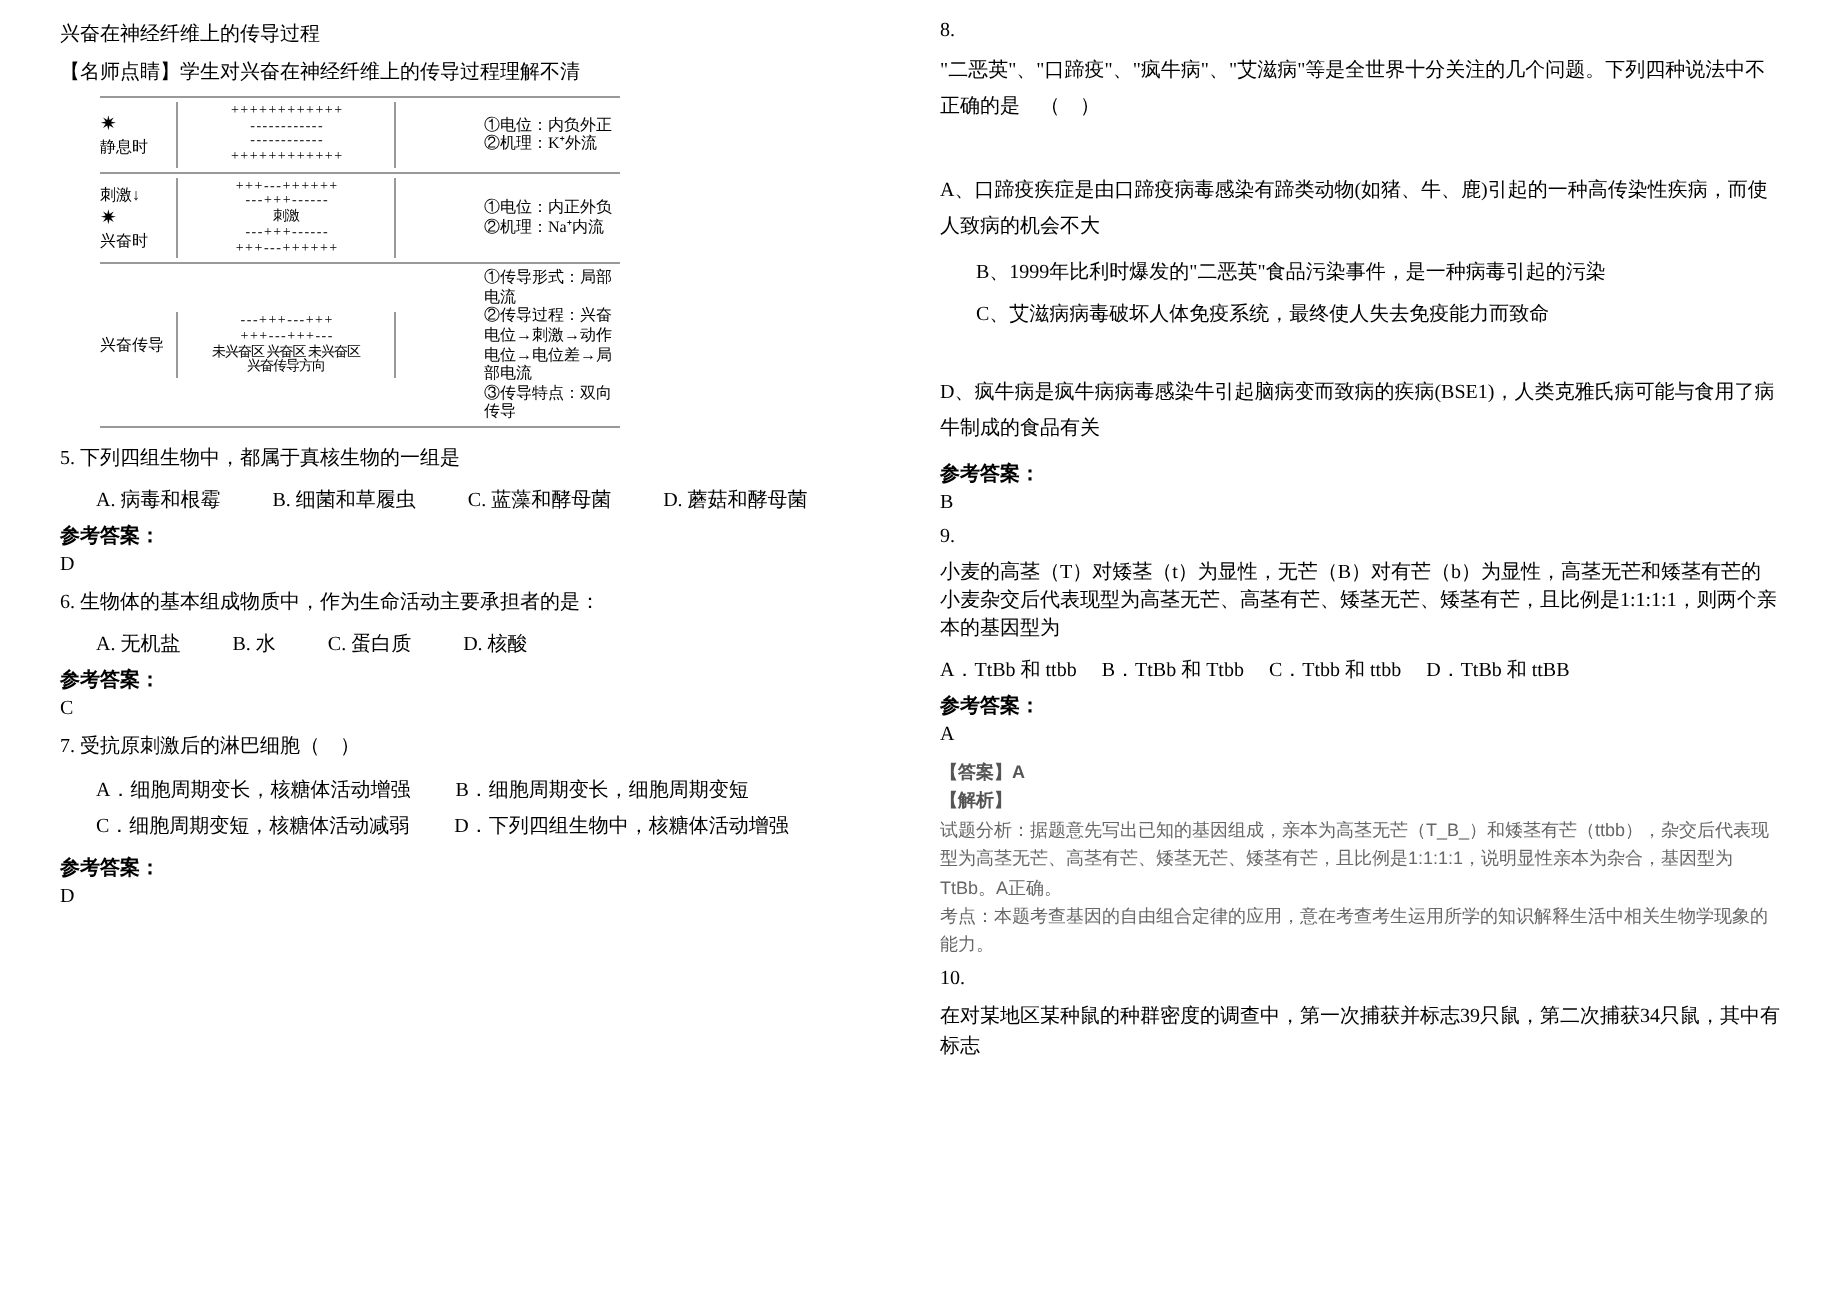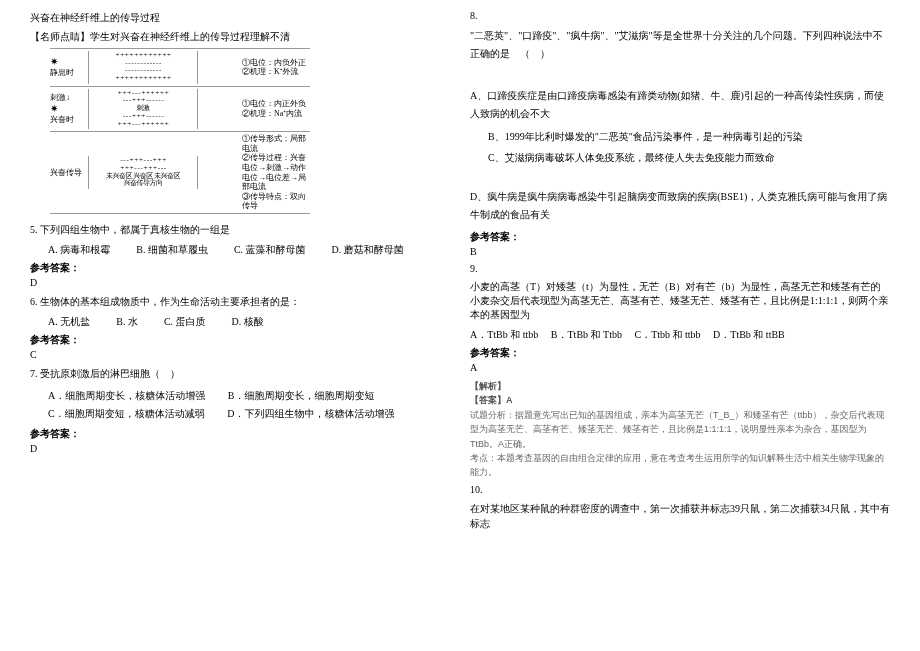--- a/index.html
+++ b/index.html
@@ -205,21 +205,21 @@
   <div>
     <span>A．TtBb 和 ttbb</span>　
     <span>B．TtBb 和 Ttbb</span>　
     <span>C．Ttbb 和 ttbb</span>　
     <span>D．TtBb 和 ttBB</span>
   </div>
   <div class="answer-label">参考答案：</div>
   <div class="answer-val">A</div>
 
   <div class="analysis">
+    <div class="analysis-bold">【答案】A</div>
     <div class="analysis-bold">【解析】</div>
-    <div class="analysis-bold">【答案】A</div>
     <div>试题分析：据题意先写出已知的基因组成，亲本为高茎无芒（T_B_）和矮茎有芒（ttbb），杂交后代表现型为高茎无芒、高茎有芒、矮茎无芒、矮茎有芒，且比例是1:1:1:1，说明显性亲本为杂合，基因型为 TtBb。A正确。</div>
     <div>考点：本题考查基因的自由组合定律的应用，意在考查考生运用所学的知识解释生活中相关生物学现象的能力。</div>
   </div>
 
   <div style="margin-top:4px;">10.</div>
   <div class="question">在对某地区某种鼠的种群密度的调查中，第一次捕获并标志39只鼠，第二次捕获34只鼠，其中有标志</div>
 </div>
 
 </body></html>

